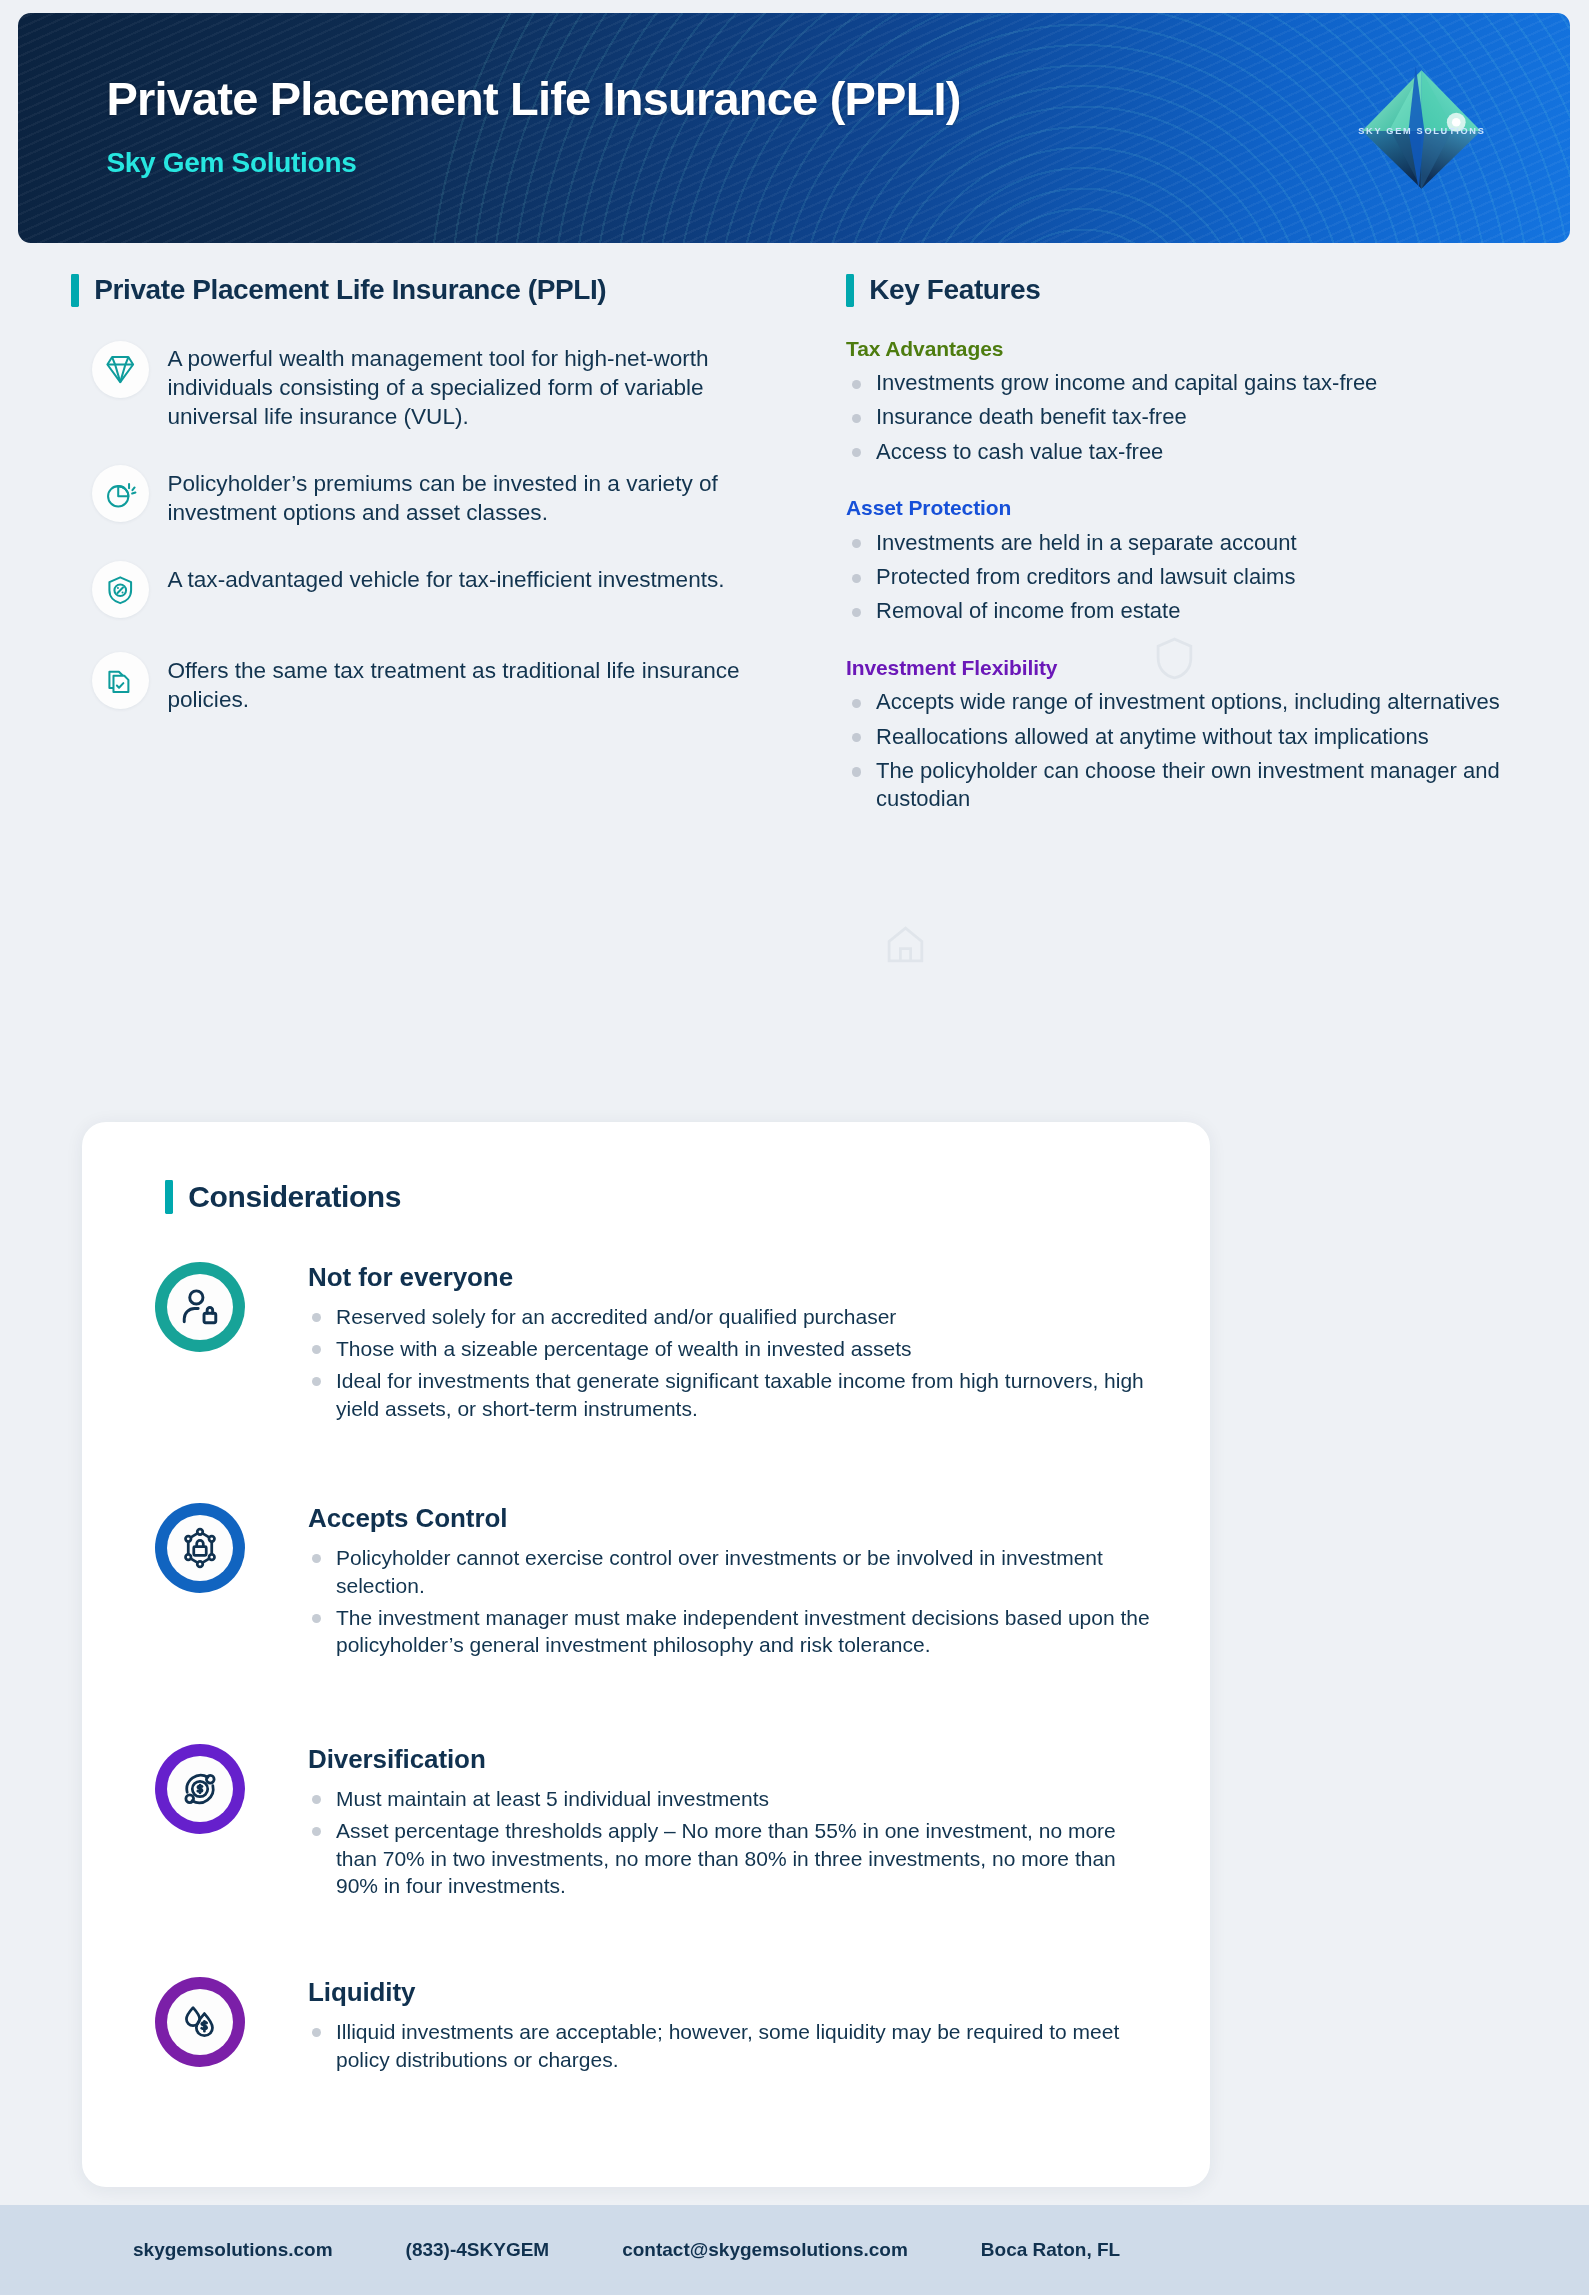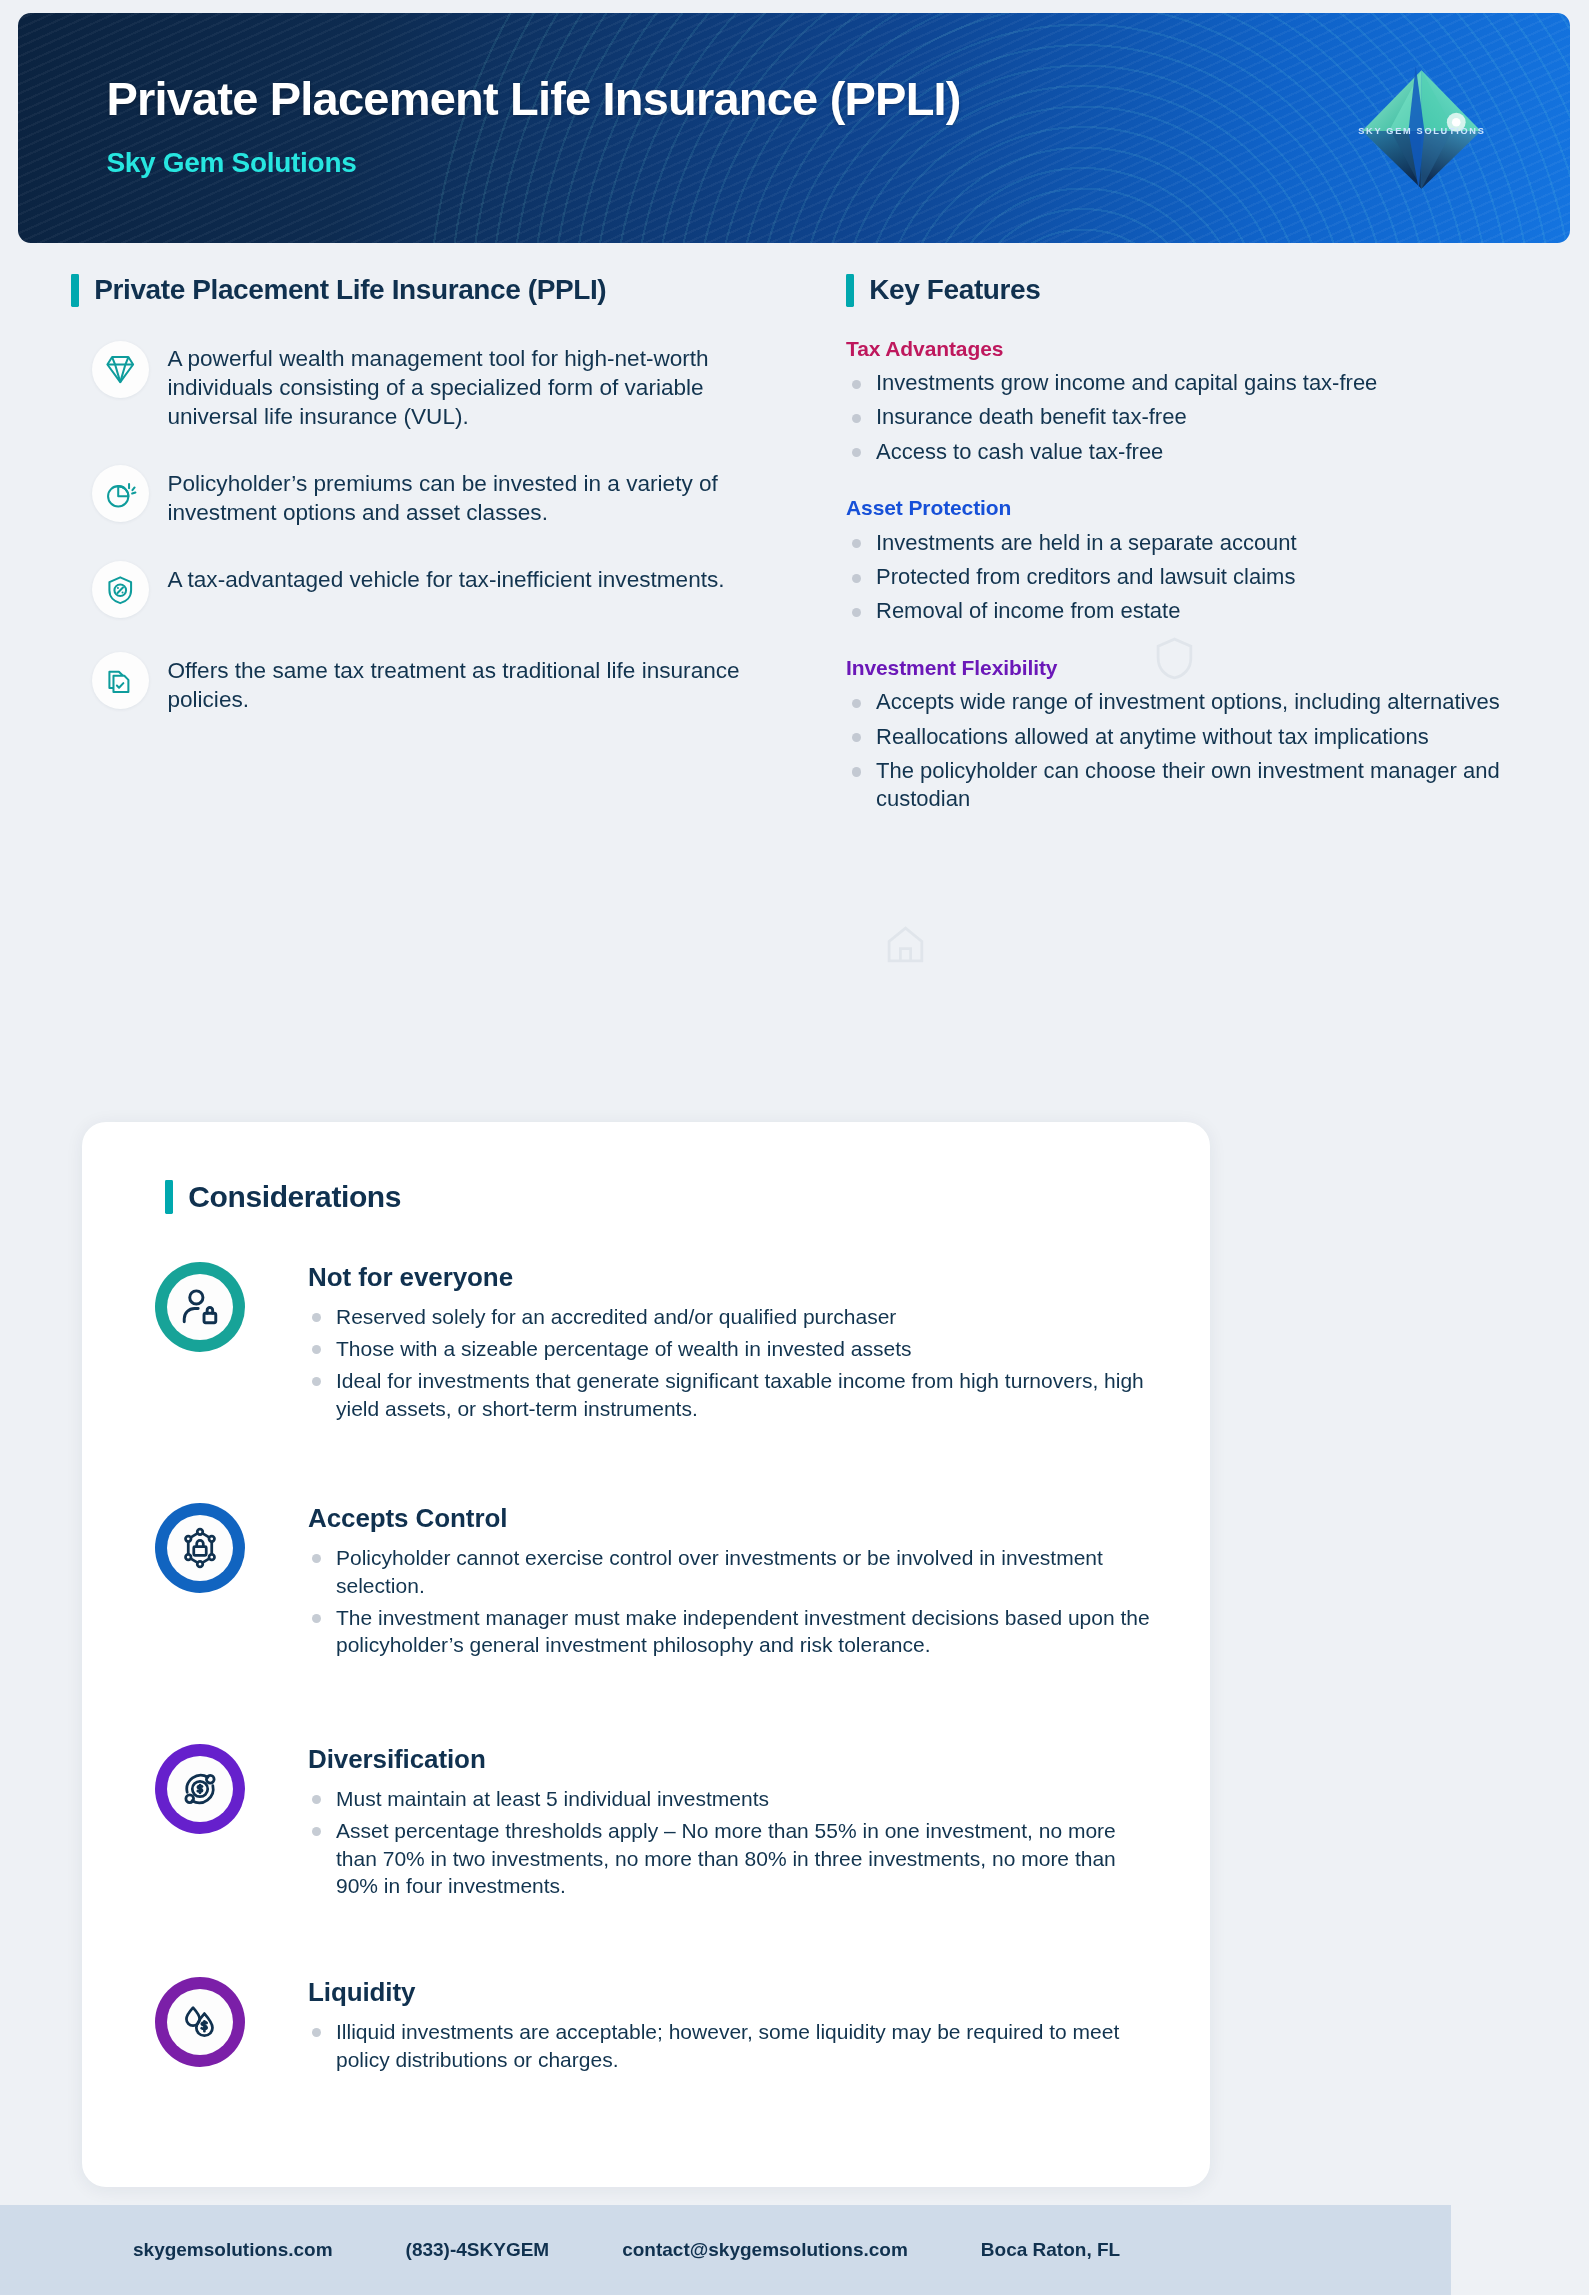--- a/index.html
+++ b/index.html
@@ -95,21 +95,21 @@
   }
   .feat-txt {
     font-size: 22.6px; line-height: 1.28; color: #12344f;
     padding-top: 4.2px; max-width: 586px;
   }
 
   
   .kf-group { margin-top: 30px; }
   .kf-group:first-of-type { margin-top: 31px; }
   .kf-title { font-size: 21px; font-weight: 700; margin-bottom: 8.5px; letter-spacing: -0.1px; }
-  .kf-title.teal   { color: #be185d; }
+  .kf-title.teal   { color: #4d7c0f; }
   .kf-title.blue   { color: #1650d8; }
   .kf-title.purple { color: #6b18b8; }
   .kf-group ul { list-style: none; }
   .kf-group li {
     position: relative;
     padding-left: 30px;
     margin-bottom: 5.7px;
     font-size: 22px; line-height: 1.3; color: #12344f;
   }
   .kf-group li::before {
@@ -159,21 +159,21 @@
   }
   .cons-body li::before {
     content: ""; position: absolute; left: 4.2px; top: 10px;
     width: 9.2px; height: 9.2px; border-radius: 50%;
     background: #c6ccd4;
   }
 
   
   .footer {
     position: absolute; left: 0; bottom: 0;
-    width: 1451px; height: 90px;
+    width: 1589px; height: 90px;
     background: #cfdbe9;
     display: flex; align-items: center;
   }
   .footer-inner {
     display: flex; align-items: center; gap: 73px;
     padding-left: 133px;
     font-size: 19px; font-weight: 700; color: #10314f;
   }
 </style>
 </head>

